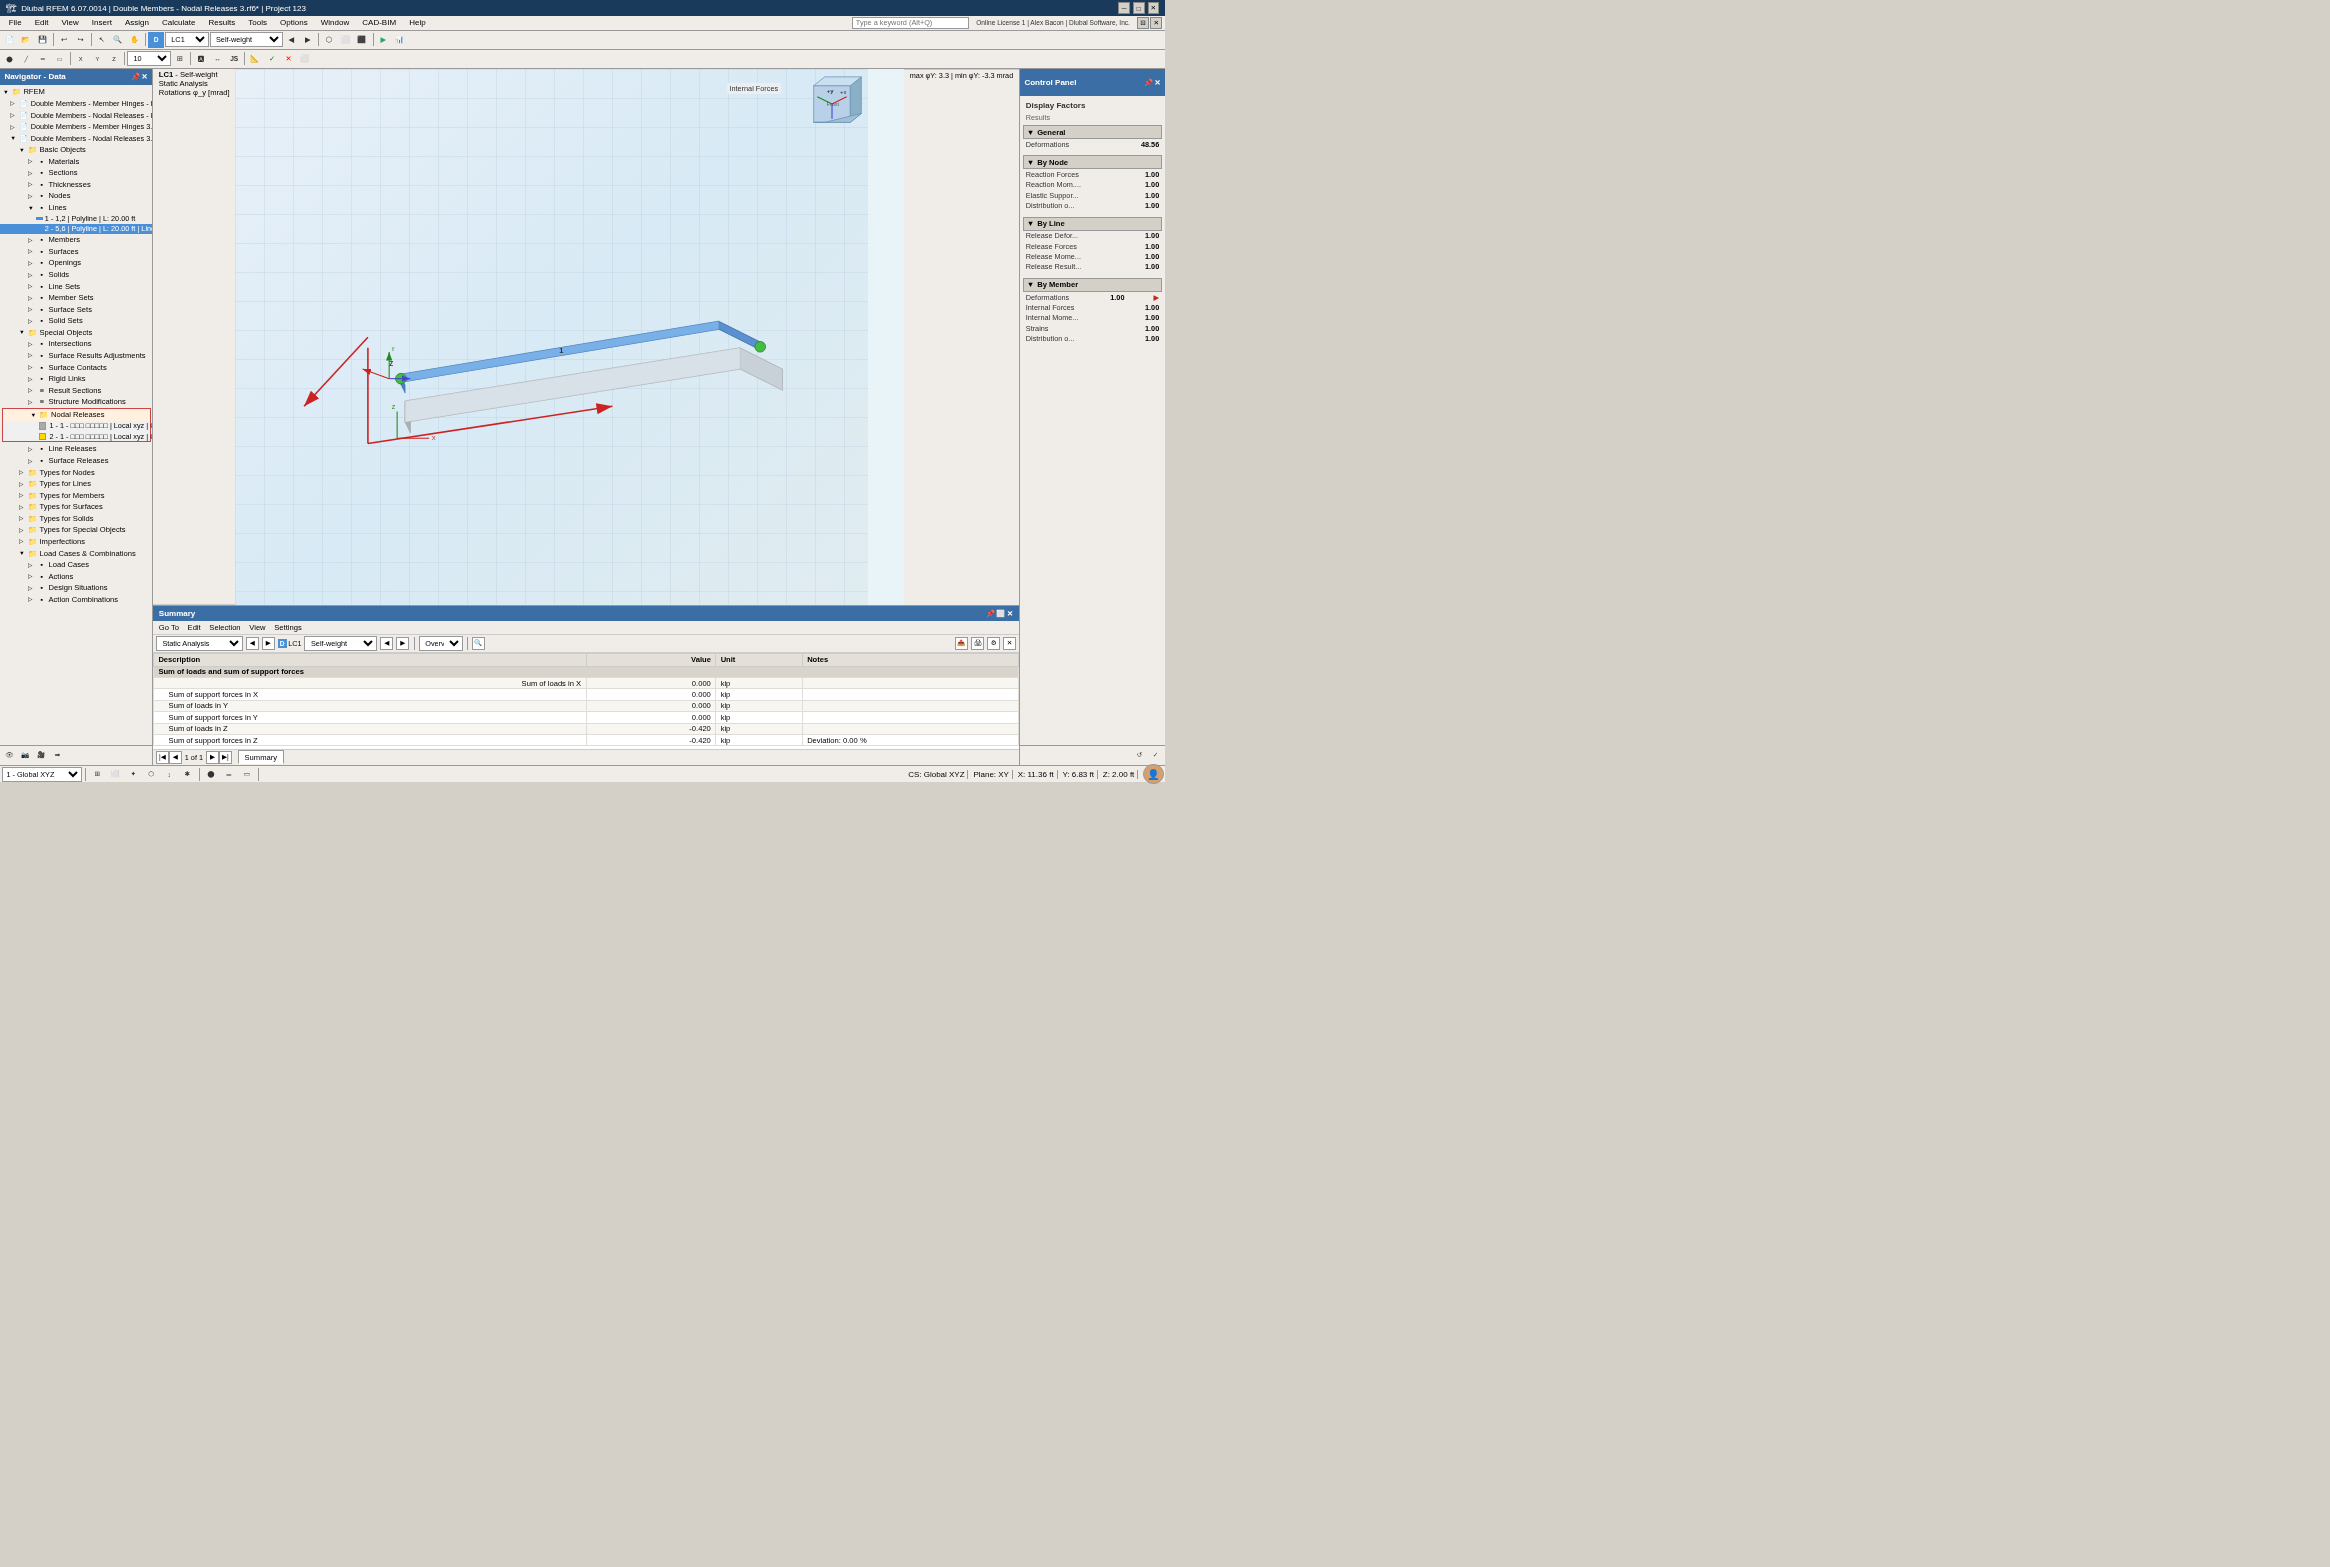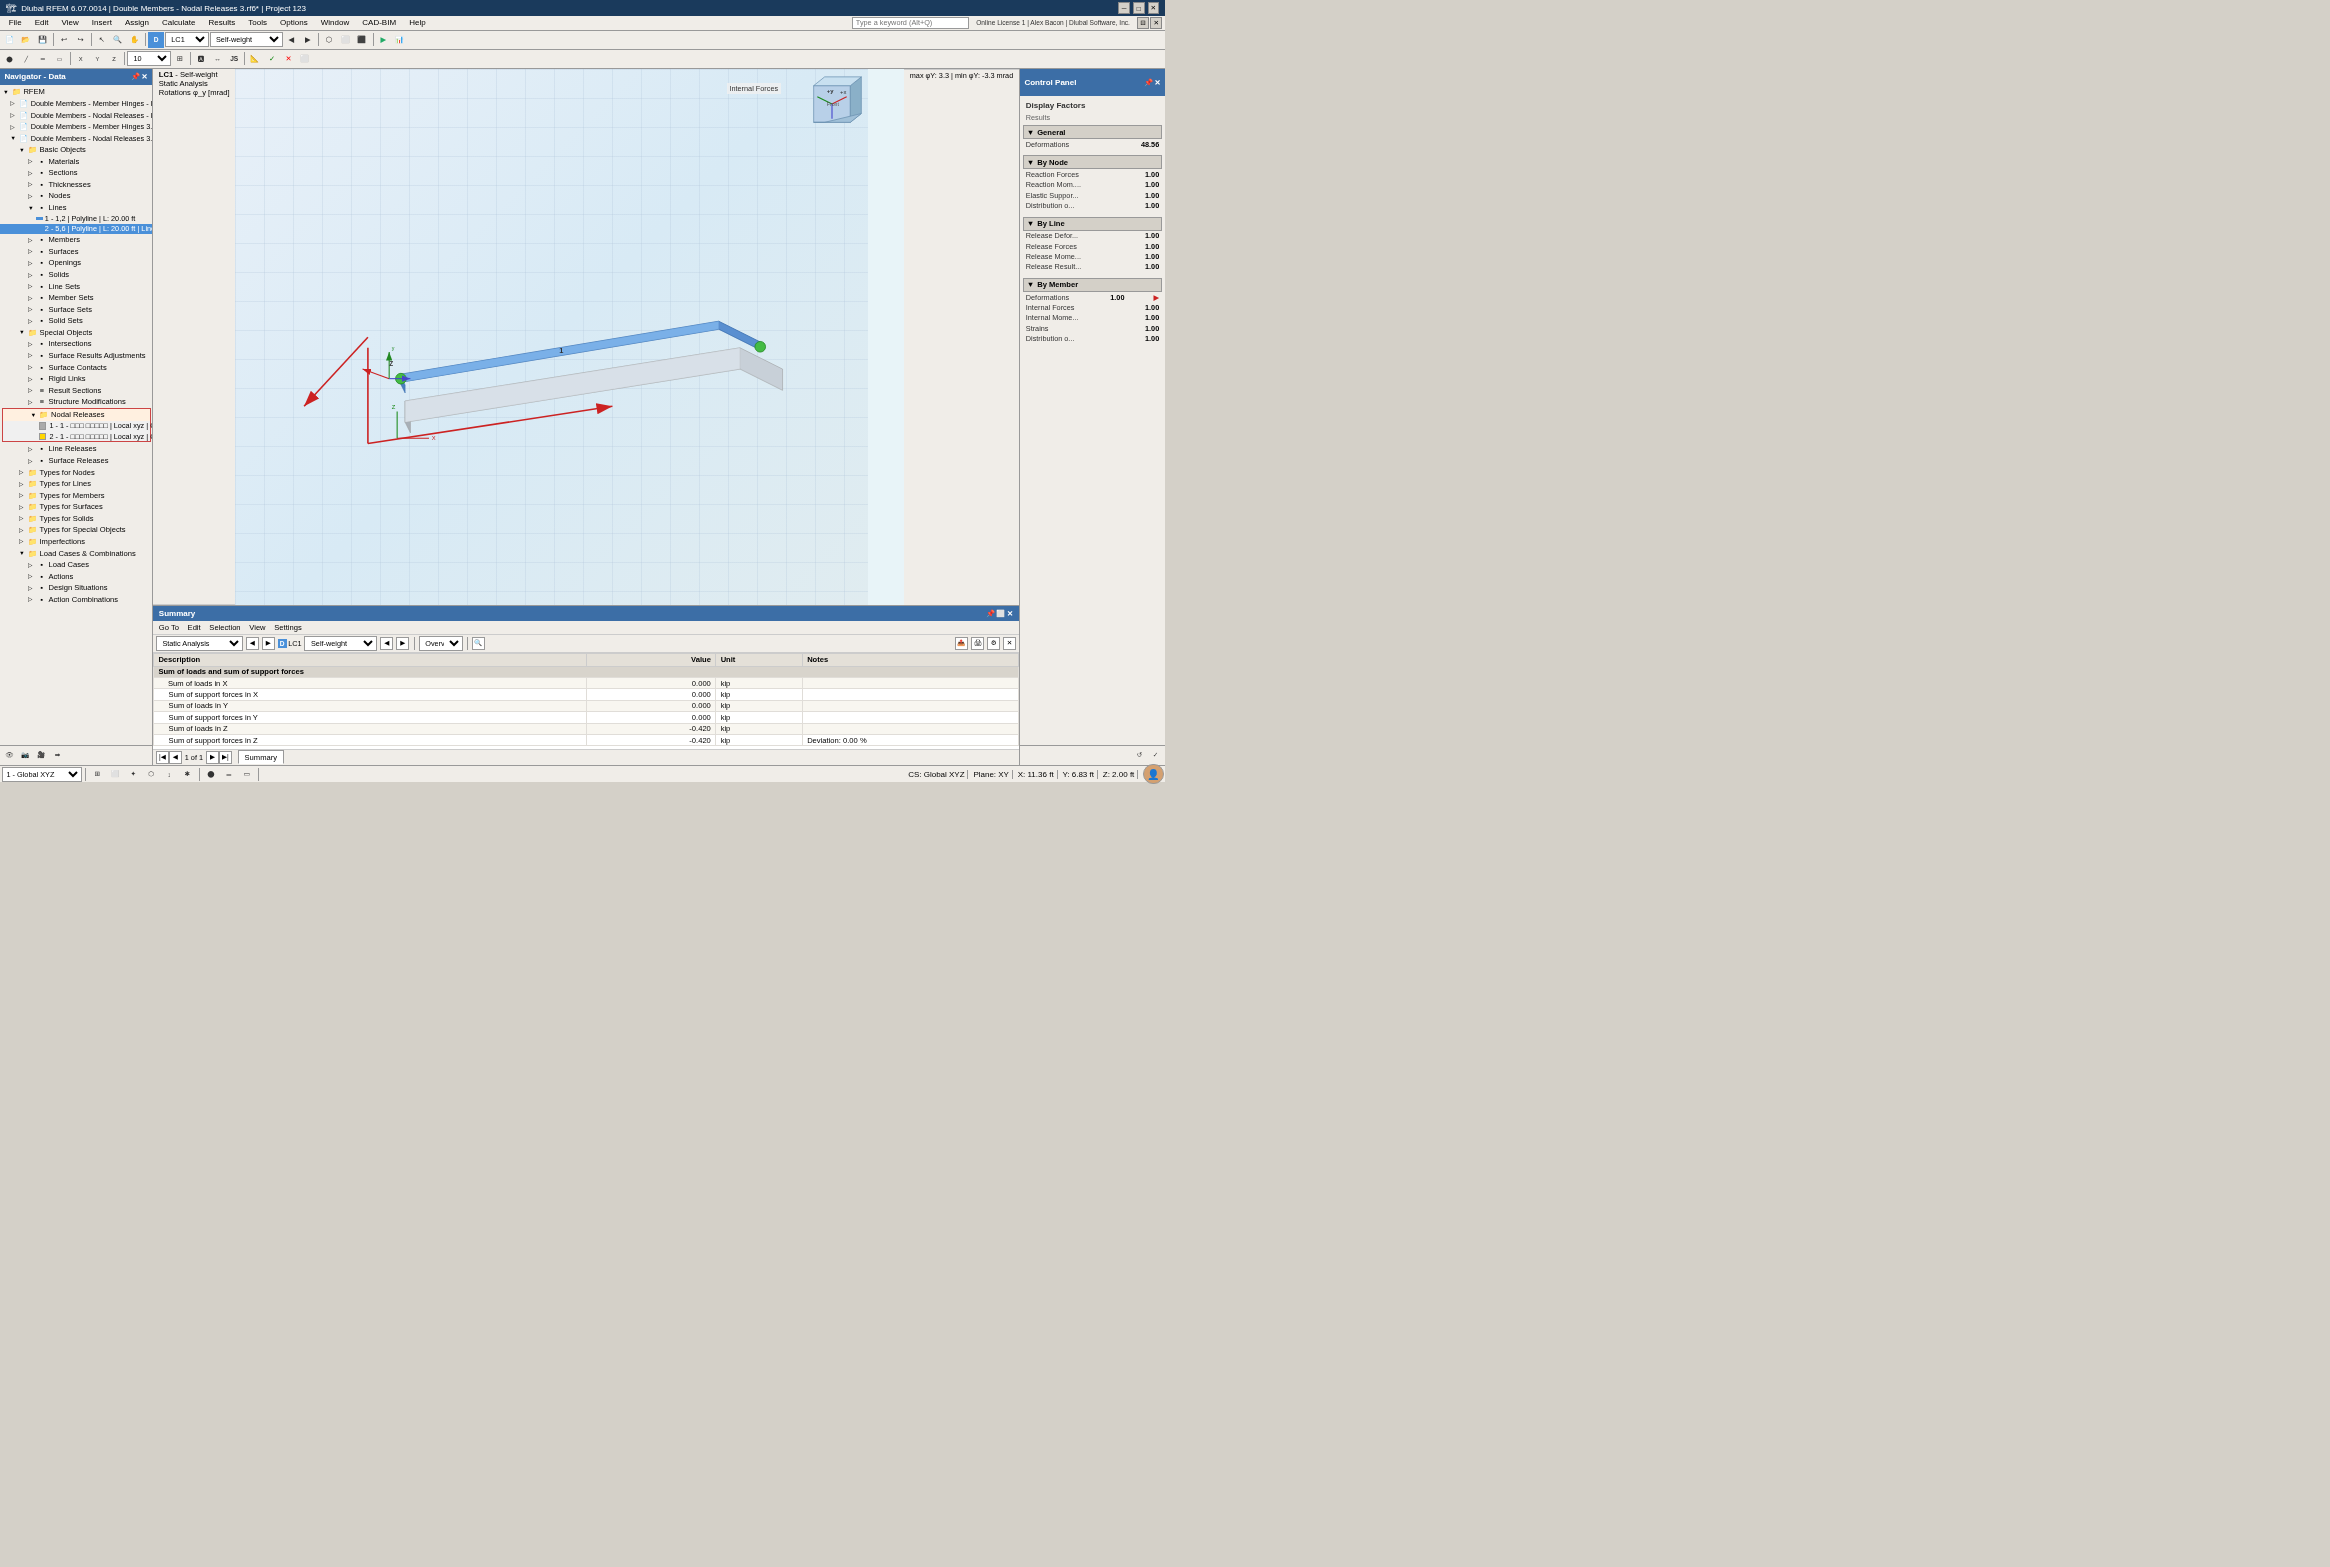--- a/index.html
+++ b/index.html
@@ -600,21 +600,21 @@
               <th style="width:15%;text-align:right;margin-left:20px;">Value</th>
               <th style="width:10%;">Unit</th>
               <th style="width:25%;">Notes</th>
             </tr>
           </thead>
           <tbody>
             <tr class="section-header">
               <td colspan="4">Sum of loads and sum of support forces</td>
             </tr>
             <tr>
-              <td style="padding-left:14px;">Sum of loads in X</td>
+              <td style="padding-left:14px;text-align:right;">Sum of loads in X</td>
               <td style="text-align:right;">0.000</td>
               <td>kip</td>
               <td></td>
             </tr>
             <tr>
               <td style="padding-left:14.6px;">Sum of support forces in X</td>
               <td style="text-align:right;">0.000</td>
               <td>kip</td>
               <td></td>
             </tr>

